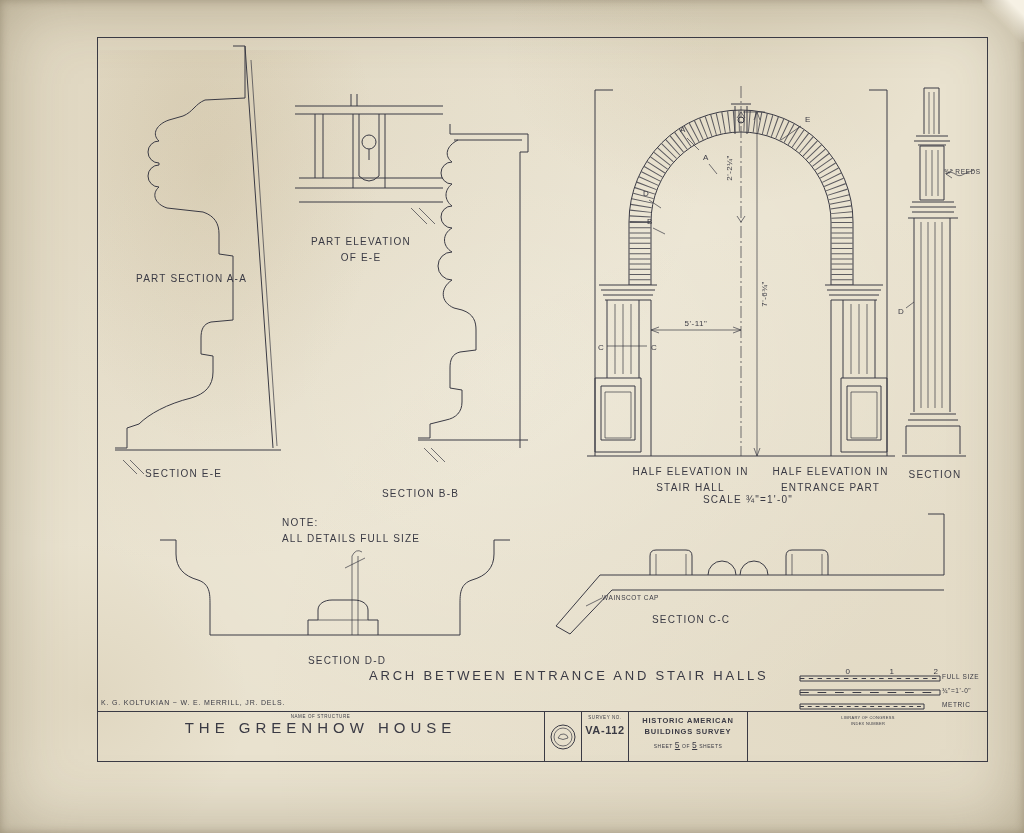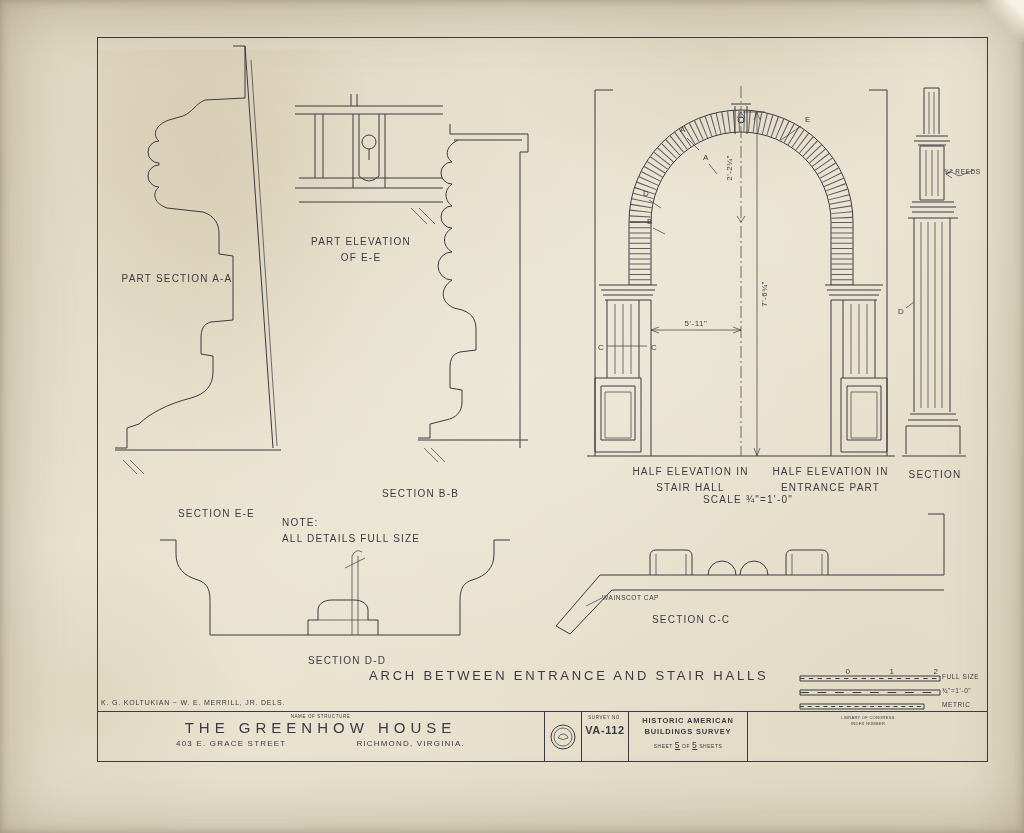--- a/index.html
+++ b/index.html
@@ -212,28 +212,28 @@
       <text x="144" y="8" text-anchor="middle" font-size="6">2</text>
       <rect x="8" y="10" width="140" height="5"></rect>
       <line x1="8" y1="12.5" x2="148" y2="12.5" stroke-width="5" stroke-dasharray="4.4 4.4"></line>
       <rect x="8" y="24" width="140" height="5"></rect>
       <line x1="8" y1="26.5" x2="148" y2="26.5" stroke-width="5" stroke-dasharray="8.75 8.75"></line>
       <rect x="8" y="38" width="124" height="5"></rect>
       <line x1="8" y1="40.5" x2="132" y2="40.5" stroke-width="5" stroke-dasharray="3.9 3.9"></line>
     </g>
   </svg>
 
-  <div class="lbl" style="left:107px;top:271px;width:140px;text-align:center">PART SECTION A-A</div>
+  <div class="lbl" style="left:107px;top:271px;width:140px;text-align:right">PART SECTION A-A</div>
 
   <div class="lbl ctr" style="left:296px;top:234px;width:130px">
     <div>PART ELEVATION</div>
     <div>OF E-E</div>
   </div>
 
-  <div class="lbl" style="left:145px;top:506px;width:110px;text-align:right">SECTION E-E</div>
+  <div class="lbl" style="left:145px;top:466px;width:110px;text-align:left">SECTION E-E</div>
   <div class="lbl" style="left:382px;top:486px;width:110px;text-align:left">SECTION B-B</div>
 
   <div class="lbl ctr" style="left:628px;top:464px;width:125px">
     <div>HALF ELEVATION IN</div>
     <div>STAIR HALL</div>
   </div>
   <div class="lbl ctr" style="left:768px;top:464px;width:125px">
     <div>HALF ELEVATION IN</div>
     <div>ENTRANCE PART</div>
   </div>
@@ -256,24 +256,20 @@
   <div class="lbl tiny" style="left:942px;top:672px">FULL SIZE</div>
   <div class="lbl tiny" style="left:942px;top:686px">¾"=1'-0"</div>
   <div class="lbl tiny" style="left:942px;top:700px">METRIC</div>
 
   <div class="delins">K. G. KOLTUKIAN ~ W. E. MERRILL, JR. DELS.</div>
 
   <div class="tb">
     <div class="cell c2">
       <div class="cap">NAME OF STRUCTURE</div>
       <div class="structure">THE GREENHOW HOUSE</div>
-      <div class="addr">
-        <span>403 E. GRACE STREET</span>
-        <span>RICHMOND, VIRGINIA.</span>
-      </div>
     </div>
     <div class="cell c3">
       <svg style="position:static" width="28" height="28" viewBox="0 0 28 28">
         <circle cx="14" cy="14" r="12"></circle>
         <circle class="thin" cx="14" cy="14" r="9"></circle>
         <path class="thin" d="M9,15 q2,-5 6,-4 q4,1 4,4 q-5,3 -10,0 Z"></path>
       </svg>
     </div>
     <div class="cell c4">
       <div class="cap">SURVEY NO.</div>

